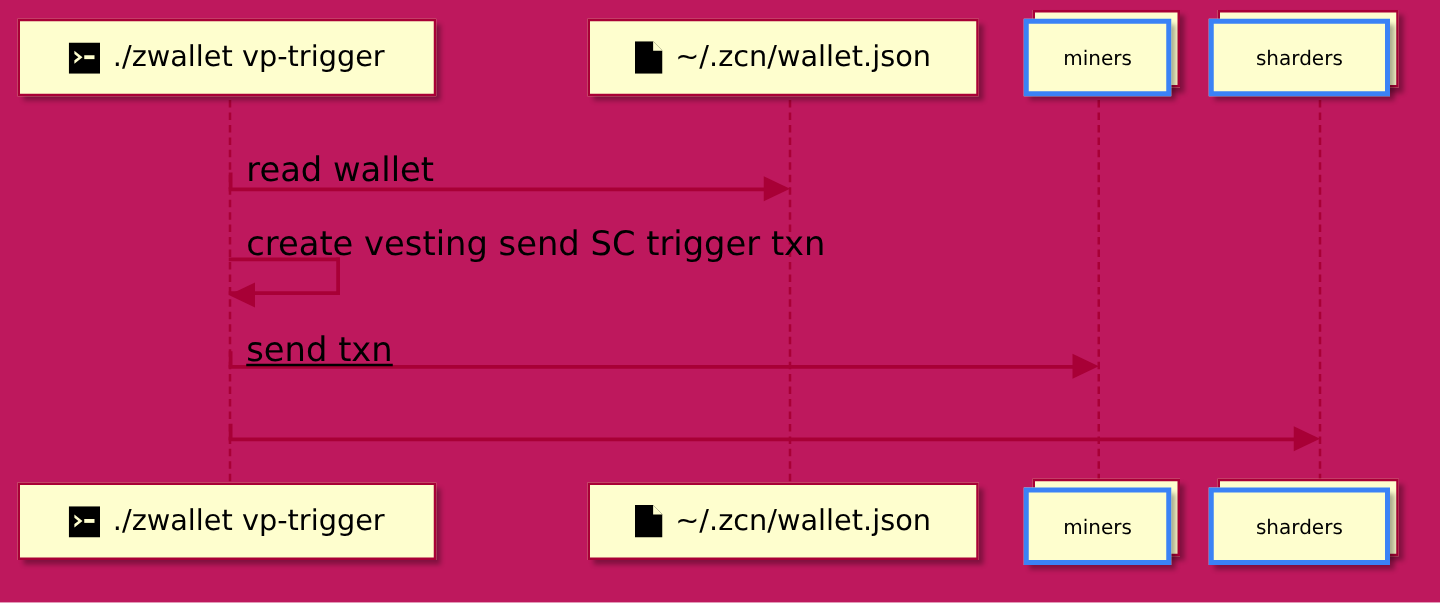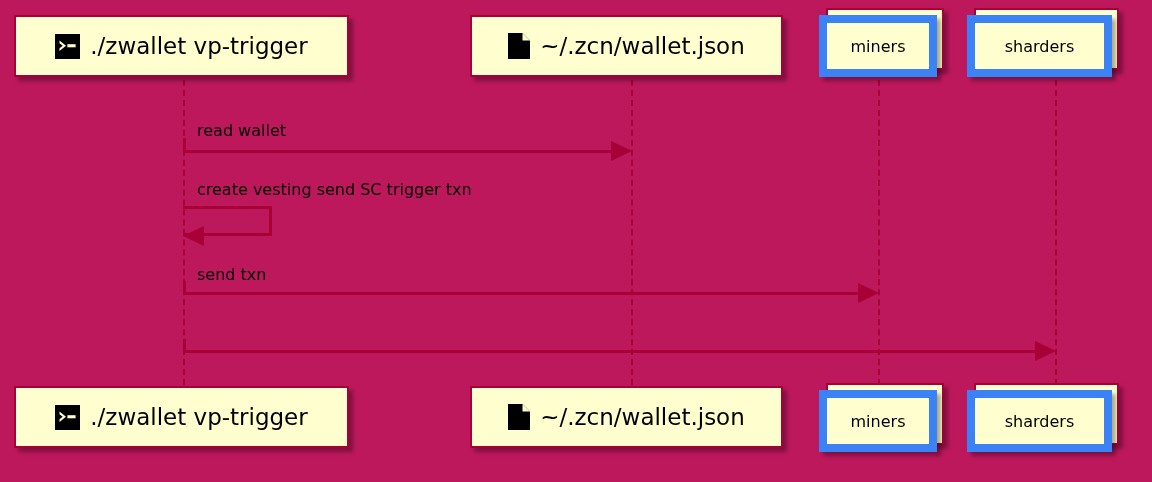--- a/index.html
+++ b/index.html
@@ -63,21 +63,21 @@
     box-shadow: 4px 4px 4px rgba(0,0,0,0.33);
   }
   .collections-wrap .front {
     position: absolute;
     left: 0;
     top: 7px;
     width: calc(100% - 7px);
     height: 100%;
     box-sizing: border-box;
     background: #FEFECE;
-    border: 8px solid #3b82f6;
+    border: 4px solid #3b82f6;
     box-shadow: 4px 4px 4px rgba(0,0,0,0.33);
     display: flex;
     align-items: center;
     justify-content: center;
   }
 
   
   .icon-terminal {
     width: 25px;
     height: 25px;
@@ -106,21 +106,21 @@
     z-index: 2;
   }
   .arrowhead {
     position: absolute;
     width: 0;
     height: 0;
     z-index: 3;
   }
   .msg-text {
     position: absolute;
-    font-size: 16px;
+    font-size: 27px;
     color: #000000;
     white-space: nowrap;
     z-index: 3;
     line-height: 1;
   }
 
   
   .self-loop {
     position: absolute;
     box-sizing: border-box;
@@ -172,21 +172,21 @@
 
   <div class="msg-text" style="left:197px; top:123px;">read wallet</div>
   <div class="msg-tail" style="left:183px; top:138px;"></div>
   <div class="msg-line" style="left:183px; top:150px; width:442px;"></div>
   <div class="arrowhead" style="left:611px; top:141px; border-top:10px solid transparent; border-bottom:10px solid transparent; border-left:21px solid #A80036;"></div>
 
   <div class="msg-text" style="left:197px; top:182px;">create vesting send SC trigger txn</div>
   <div class="self-loop" style="left:183px; top:206px; width:89px; height:30px;"></div>
   <div class="arrowhead" style="left:183px; top:226px; border-top:10px solid transparent; border-bottom:10px solid transparent; border-right:21px solid #A80036;"></div>
 
-  <div class="msg-text" style="left:197px; top:267px;">send txn</div>
+  <div class="msg-text" style="left:197px; top:267px;text-decoration:underline;">send txn</div>
   <div class="msg-tail" style="left:183px; top:281px;"></div>
   <div class="msg-line" style="left:183px; top:292px; width:689px;"></div>
   <div class="arrowhead" style="left:858px; top:283px; border-top:10px solid transparent; border-bottom:10px solid transparent; border-left:21px solid #A80036;"></div>
 
   <div class="msg-tail" style="left:183px; top:339px;"></div>
   <div class="msg-line" style="left:183px; top:350px; width:866px;"></div>
   <div class="arrowhead" style="left:1035px; top:341px; border-top:10px solid transparent; border-bottom:10px solid transparent; border-left:21px solid #A80036;"></div>
 
   <div class="participant" style="left:14px; top:386px; width:335px; height:62px;">
     <svg class="icon-terminal" viewBox="0 0 25 25">

